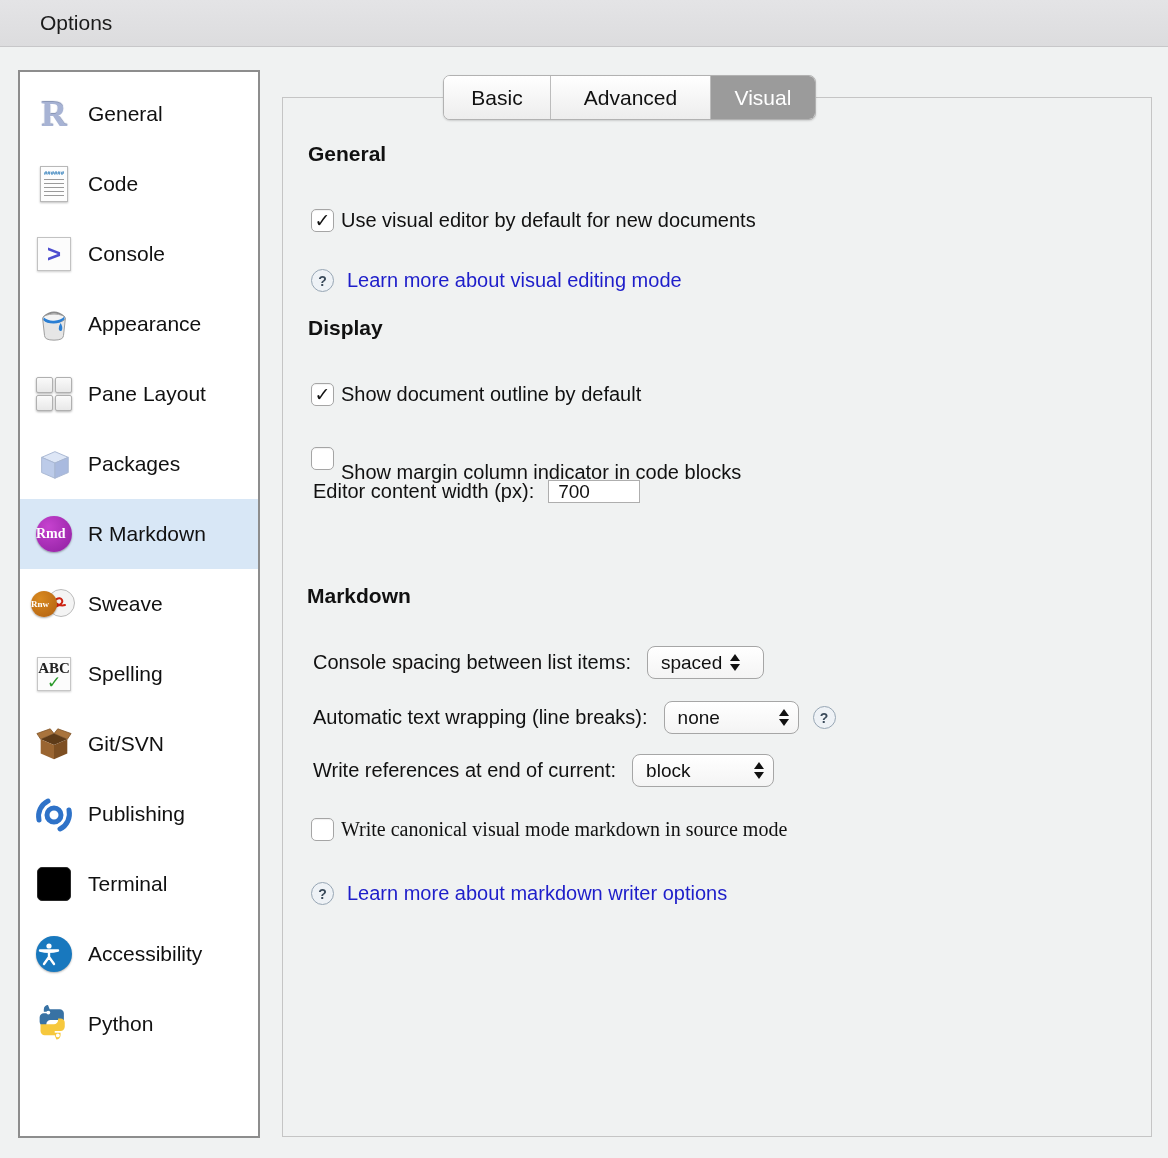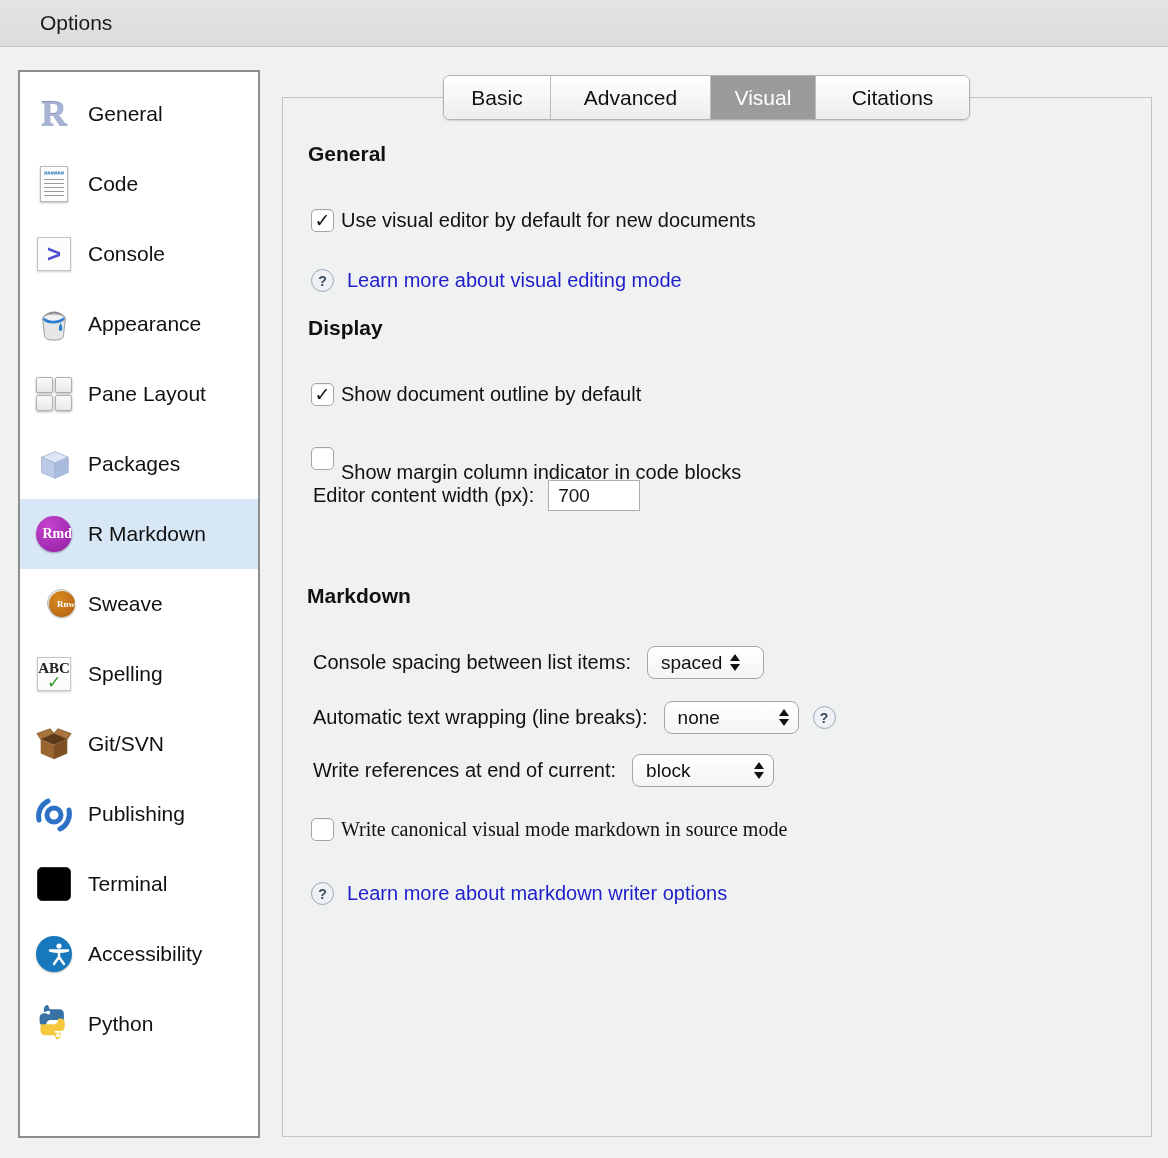--- a/index.html
+++ b/index.html
@@ -38,25 +38,25 @@
   .doc-icon { width:28px; height:36px; background:#fdfdfd; border:1px solid #b8b8b8; box-shadow:0 1px 2px rgba(0,0,0,.25); padding:3px 3px 0 3px; }
   .doc-icon .doc-title { color:#2a7ab8; font-size:6px; font-weight:bold; line-height:7px; }
   .doc-icon .doc-lines { margin-top:2px; height:20px;
     background:repeating-linear-gradient(#9a9a9a 0 1px, transparent 1px 4px); }
   .console-icon { width:34px; height:34px; background:#fcfcfc; border:1px solid #c2c2c2; box-shadow:0 1px 2px rgba(0,0,0,.2);
     display:flex; align-items:center; justify-content:center; }
   .console-icon span { color:#4d4dcf; font-size:24px; font-weight:bold; line-height:1; }
   .grid-icon { width:36px; height:34px; display:grid; grid-template-columns:1fr 1fr; gap:2px;
     filter:drop-shadow(0 1px 1px rgba(0,0,0,.3)); }
   .grid-icon i { background:linear-gradient(#fafafa,#e8e8e8); border:1px solid #b0b0b0; border-radius:2px; }
-  .circle-badge { border-radius:50%; display:flex; align-items:center; justify-content:flex-end; }
+  .circle-badge { border-radius:50%; display:flex; align-items:center; justify-content:flex-start; }
   .rmd-circle { width:36px; height:36px; background:radial-gradient(circle at 35% 30%,#c642cf,#8e1fa0);
     box-shadow:0 1px 2px rgba(0,0,0,.35); }
   .rmd-circle span { color:#fff; font-size:14px; font-weight:bold; font-family:"Liberation Serif","DejaVu Serif",serif; }
-  .sweave-wrap { position:relative; width:42px; height:36px;margin-left:18px; }
+  .sweave-wrap { position:relative; width:42px; height:36px; }
   .rnw-circle { position:absolute; left:-2px; top:5px; width:26px; height:26px;
     background:radial-gradient(circle at 35% 30%,#d98a1f,#b05f10); z-index:2;
     box-shadow:0 1px 2px rgba(0,0,0,.35); }
   .rnw-circle span { color:#fff; font-size:9px; font-weight:bold; font-family:"Liberation Serif","DejaVu Serif",serif; }
   .pdf-circle { position:absolute; right:0; top:3px; width:28px; height:28px;
     background:#f4f4f4; border:1px solid #bbb; z-index:1; }
   .spell-icon { width:34px; height:34px; background:#fcfcfc; border:1px solid #c6c6c6; box-shadow:0 1px 2px rgba(0,0,0,.2);
     display:flex; flex-direction:column; align-items:center; justify-content:center; }
   .spell-icon .abc { font-size:15px; font-weight:bold; letter-spacing:0; color:#222; font-family:"Liberation Serif","DejaVu Serif",serif; }
   .spell-icon .chk { color:#2a9a2a; font-size:17px; font-weight:bold; line-height:12px; }
@@ -97,21 +97,21 @@
   .checkbox .mark { font-size:19px; font-weight:bold; color:#111; line-height:1; }
 
   .help-circle {
     width:23px; height:23px; border-radius:50%; background:#eef2f6; border:1px solid #97a6b4;
     display:flex; align-items:center; justify-content:center; flex:none;
   }
   .help-circle span { font-size:14px; color:#3a4a5a; font-weight:bold; }
   a.learn-link { font-size:20px; color:#1e1eca; text-decoration:none; }
 
   .text-input {
-    width:92px; height:31px; border:1px solid #aeaeae; background:#fff;
+    width:92px; height:23px; border:1px solid #aeaeae; background:#fff;
     font-size:19px; font-family:inherit; padding:0 16px 0 9px; color:#111;
   }
   .select {
     height:33px; background:linear-gradient(#ffffff,#f4f4f4);
     border:1.5px solid #a6a6a6; border-radius:8px;
     display:flex; align-items:center; padding:0 9px 0 13px; cursor:default;
     font-size:19px;
   }
   .select .arrows { display:flex; flex-direction:column; gap:3px; margin-left:8px; }
   .select.spread .arrows { margin-left:auto; }
@@ -371,14 +371,13 @@
       </div>
     <a href="#" class="learn-link" style="margin-left:13px;">Learn more about markdown writer options</a>
   </div>
 
 </div>
 
 <div class="tabs">
   <div class="tab t0">Basic</div>
   <div class="tab t1">Advanced</div>
   <div class="tab t2 selected">Visual</div>
-  <div class="tab t3">Citations</div>
 </div>
 
 </body></html>

